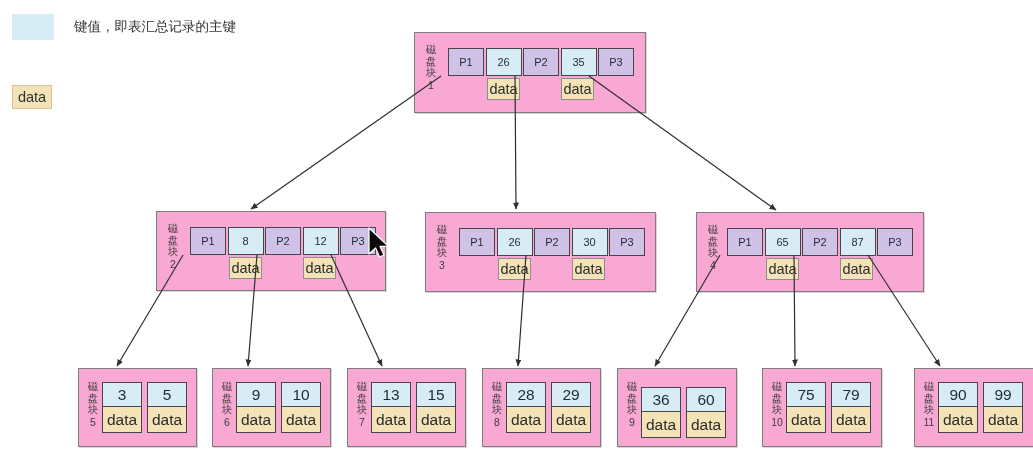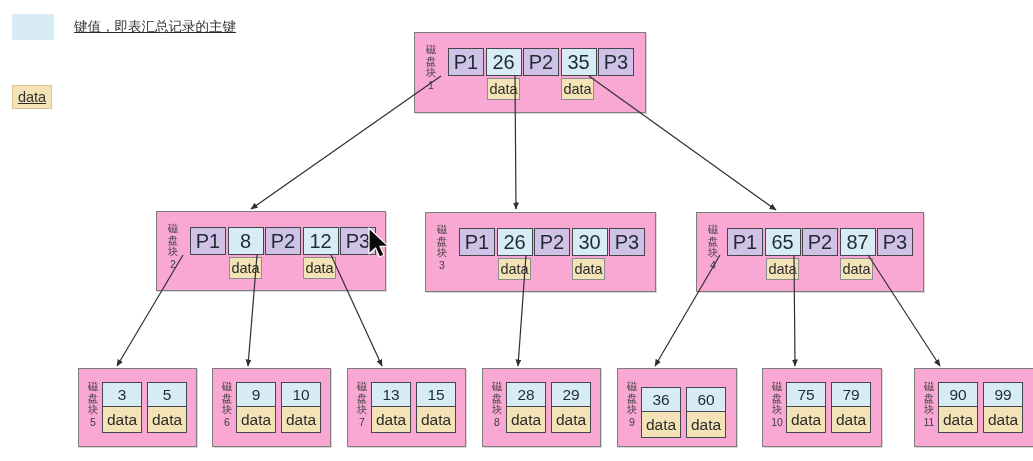--- a/index.html
+++ b/index.html
@@ -1,34 +1,34 @@
 <!DOCTYPE html>
 <html><head>
 <meta charset="utf-8">
 <style>
   html,body{margin:0;padding:0;background:#fff;}
   .stage{position:relative;width:1033px;height:461px;background:#ffffff;
          font-family:"Liberation Sans",sans-serif;color:#2b2b2b;overflow:hidden;}
   
-  .legend-row{position:absolute;left:12px;display:flex;align-items:center;text-decoration:underline;}
+  .legend-row{position:absolute;left:12px;display:flex;align-items:center;}
   .swatch{box-sizing:border-box;flex:0 0 auto;}
   .sw-key{width:42px;height:26px;background:#d7ecf5;}
   .sw-ptr{width:42px;height:27px;background:#cfc2e6;}
   .sw-data{width:40px;height:24px;background:#f3e3b6;border:1px solid #d8c48e;
            display:flex;align-items:center;justify-content:center;font-size:14.5px;color:#333;}
   .legend-label{margin-left:20px;font-size:13.5px;color:#333;white-space:nowrap;}
   
   .node{position:absolute;background:#f9a8d4;border:1.5px solid #7d7d7d;box-sizing:border-box;
         box-shadow:1px 1px 0 rgba(100,100,100,.25);margin-left:24px;}
   .vlabel{position:absolute;color:#3d3d3d;}
   .vchars{font-size:10.5px;line-height:11.5px;word-break:break-all;text-align:center;}
   .vnum{font-size:10.5px;line-height:11px;text-align:center;margin-top:1px;}
   .cellrow{position:absolute;display:flex;gap:1.5px;}
   .cell{width:36px;height:28px;display:flex;align-items:center;justify-content:center;
-        font-size:20px;border:1px solid #45454c;box-sizing:border-box;color:#1f2b33;}
+        font-size:11px;border:1px solid #45454c;box-sizing:border-box;color:#1f2b33;}
   .cell.pointer{background:#cfc2e6;}
   .cell.key{background:#d7ecf5;}
   .databox{position:absolute;width:33px;height:22px;background:#f3e3b6;border:1px solid #8d8d8d;
            display:flex;align-items:center;justify-content:center;font-size:14.5px;
            box-sizing:border-box;color:#2b2b2b;}
   .leafcols{position:absolute;display:flex;gap:5px;}
   .lcol{display:flex;flex-direction:column;}
   .lkey{width:40px;height:25px;background:#d7ecf5;border:1px solid #45454c;box-sizing:border-box;
         display:flex;align-items:center;justify-content:center;font-size:15.5px;color:#1f2b33;}
   .ldata{width:40px;height:26px;background:#f3e3b6;border:1px solid #45454c;border-top:none;

